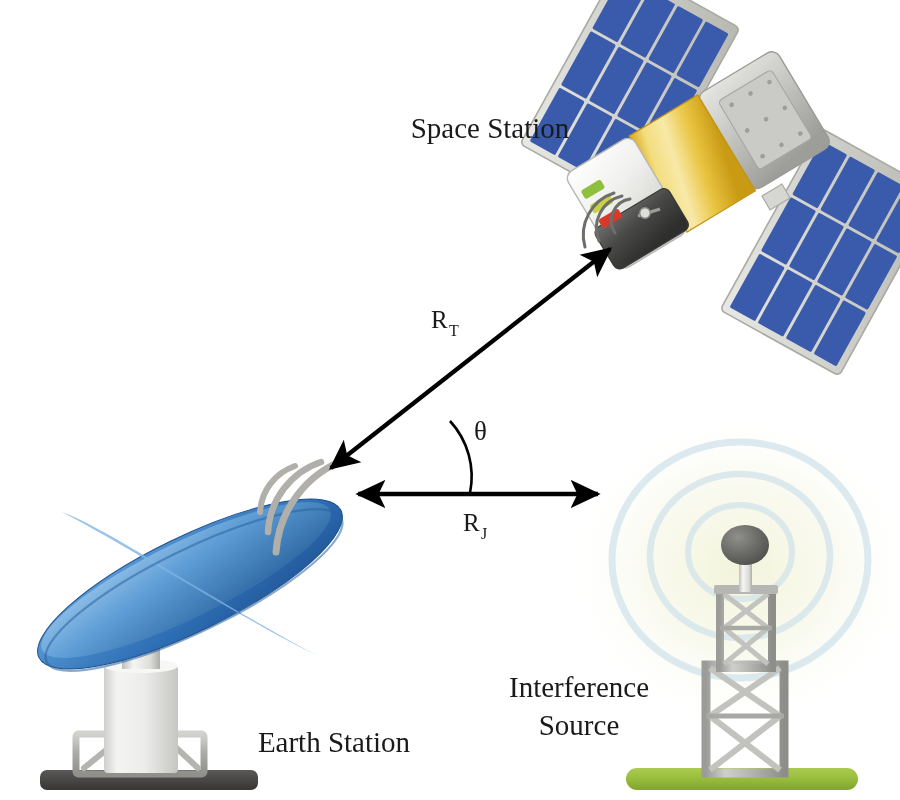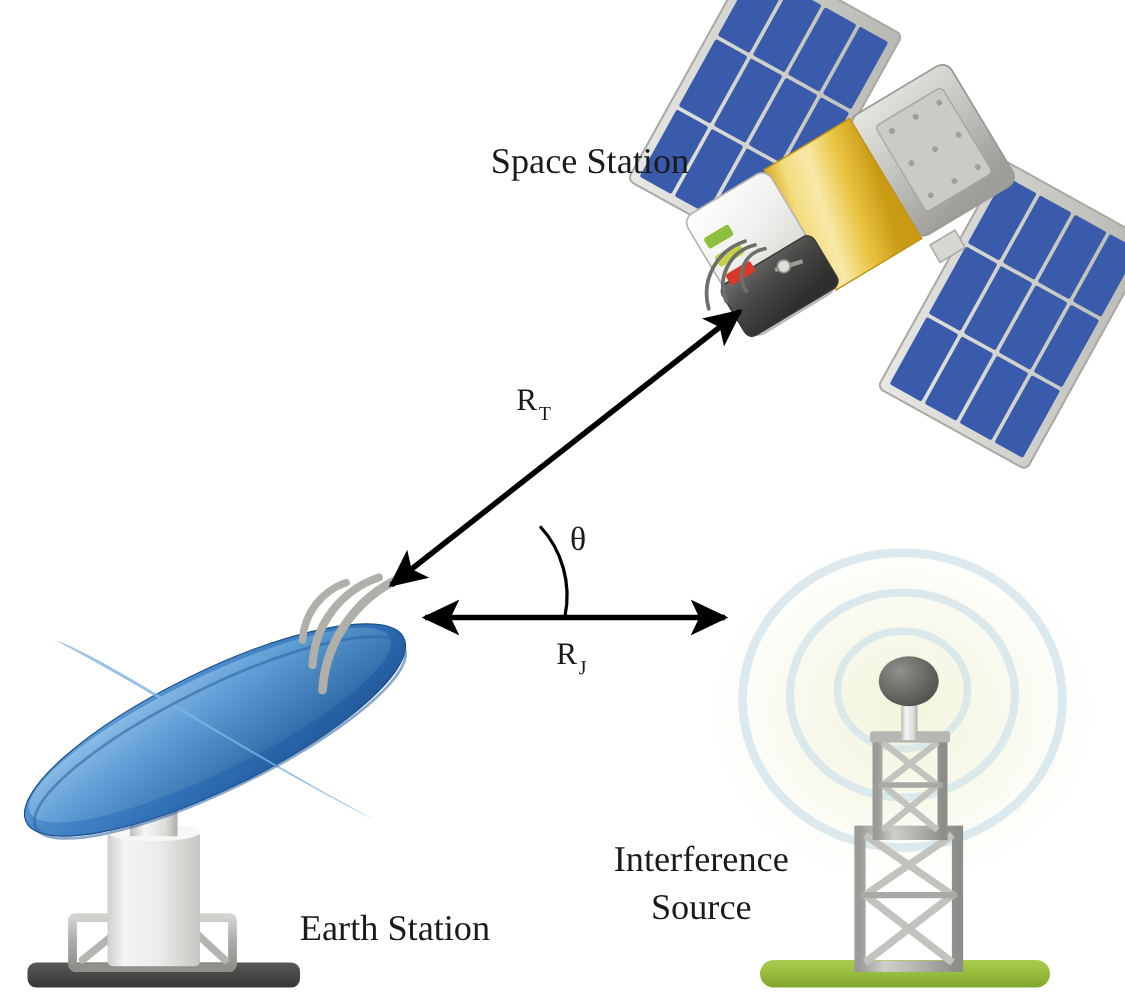--- a/index.html
+++ b/index.html
@@ -14,20 +14,21 @@
     position: relative;
     overflow: hidden;
     font-family: "Liberation Serif", "DejaVu Serif", serif;
   }
   #diagram-root {
     position: absolute;
     left: 0;
     top: 0;
     width: 880px;
     height: 800px;
+    padding-left: 18px;
   }
   svg.scene {
     display: block;
     width: 900px;
     height: 800px;
   }
   .lbl {
     font-family: "Liberation Serif", "DejaVu Serif", serif;
     fill: #1a1a1a;
   }

